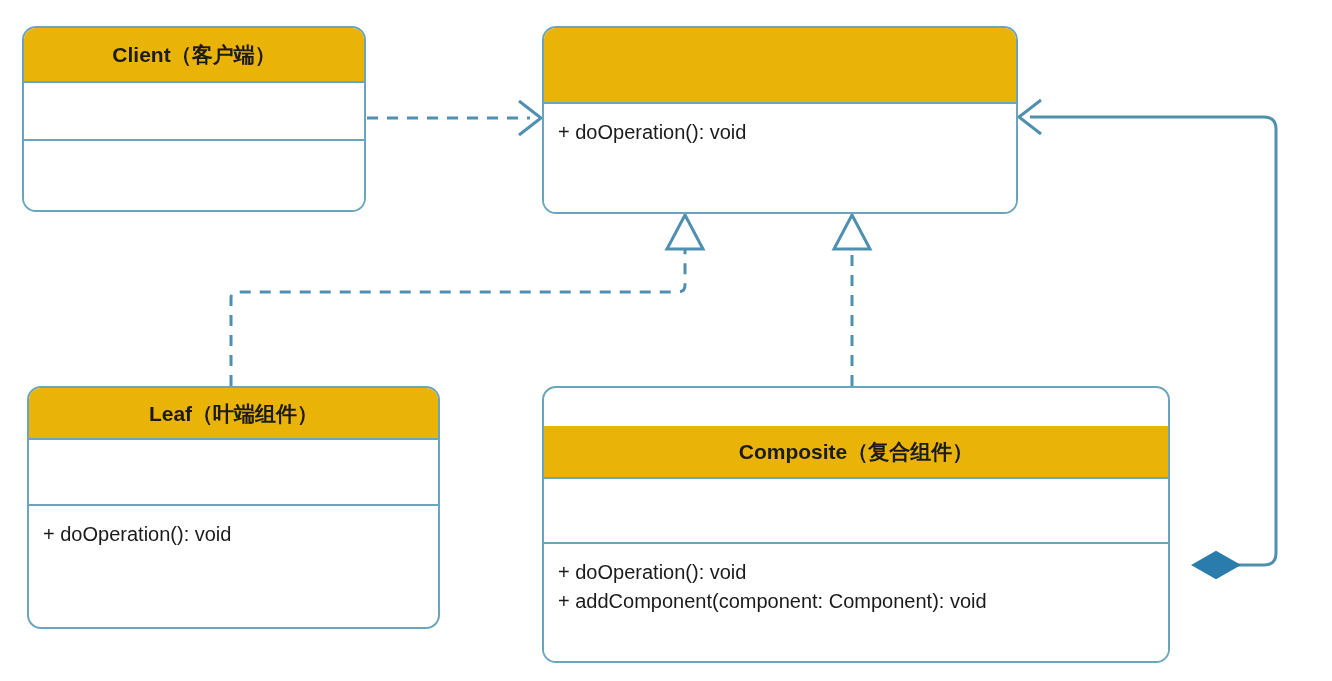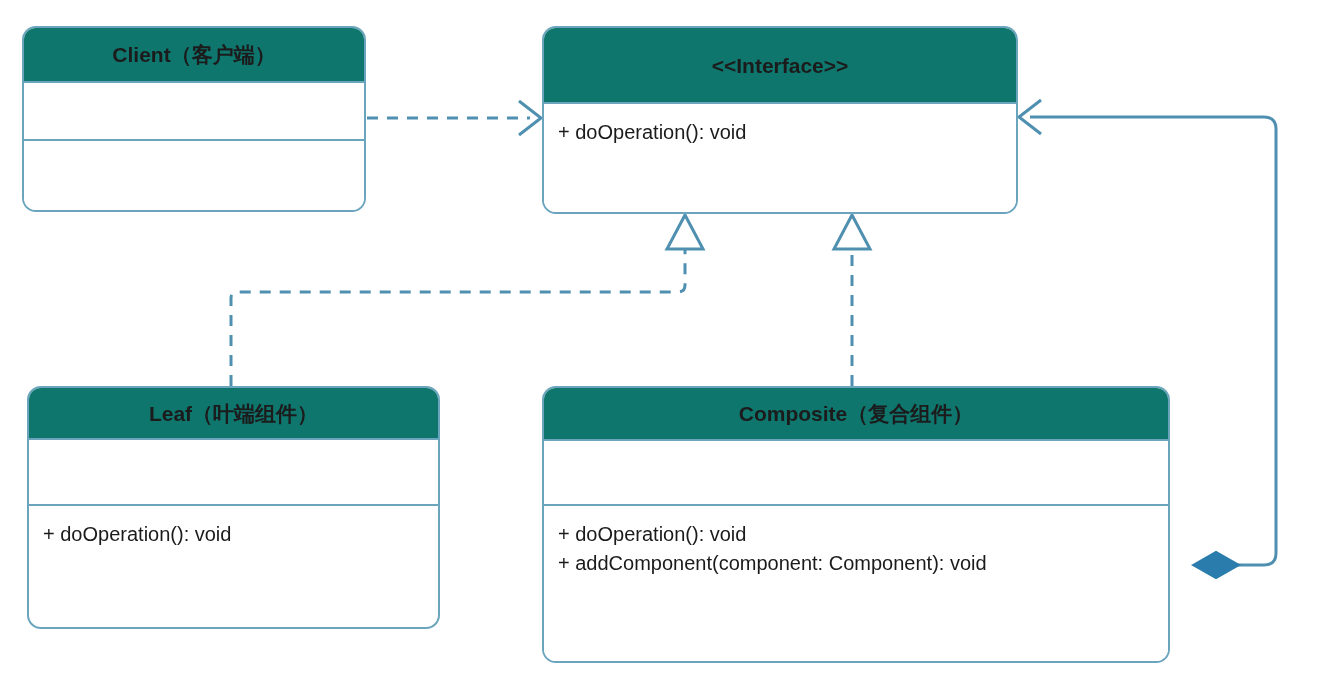--- a/index.html
+++ b/index.html
@@ -30,21 +30,21 @@
     position: absolute;
     box-sizing: border-box;
     border: 2px solid #6ba5bd;
     border-radius: 14px;
     background: #ffffff;
     overflow: hidden;
     z-index: 2;
   }
   .uml-header {
     box-sizing: border-box;
-    background: #0f766e;
+    background: #eab308;
     border-bottom: 2px solid #6ba5bd;
     color: #1b1b1b;
     font-weight: bold;
     font-size: 21px;
     line-height: 27px;
     text-align: center;
     display: flex;
     flex-direction: column;
     align-items: center;
     justify-content: center;
@@ -87,21 +87,21 @@
   #box-component { left: 542px; top: 26px; width: 476px; height: 188px; }
   #box-component .uml-header     { height: 76px; }
   #box-component .c1             { height: 108px; }
 
   #box-leaf      { left: 27px;  top: 386px; width: 413px; height: 243px; }
   #box-leaf      .uml-header     { height: 52px; }
   #box-leaf      .c1             { height: 66px; }
   #box-leaf      .c2             { height: 72px; }
 
   #box-composite { left: 542px; top: 386px; width: 628px; height: 277px; }
-  #box-composite .uml-header     { height: 53px; }
+  #box-composite .uml-header     { height: 53px; margin-top: 38px; }
   #box-composite .c1             { height: 65px; }
   #box-composite .c2             { height: 155px; }
 </style>
 </head>
 <body>
 
 <div id="canvas">
 
   <svg id="edges" viewBox="0 0 1332 681" xmlns="http://www.w3.org/2000/svg">
 
@@ -134,21 +134,20 @@
   <div class="uml-box" id="box-client">
     <div class="uml-header">
       <span class="tname">Client（客户端）</span>
     </div>
     <div class="uml-compartment c1 divided"></div>
     <div class="uml-compartment c2"></div>
   </div>
 
   <div class="uml-box" id="box-component">
     <div class="uml-header">
-      <span class="stereo">&lt;&lt;Interface&gt;&gt;</span>
     </div>
     <div class="uml-compartment c1">
       <ul class="member-list">
         <li>+ doOperation(): void</li>
       </ul>
     </div>
   </div>
 
   <div class="uml-box" id="box-leaf">
     <div class="uml-header">

